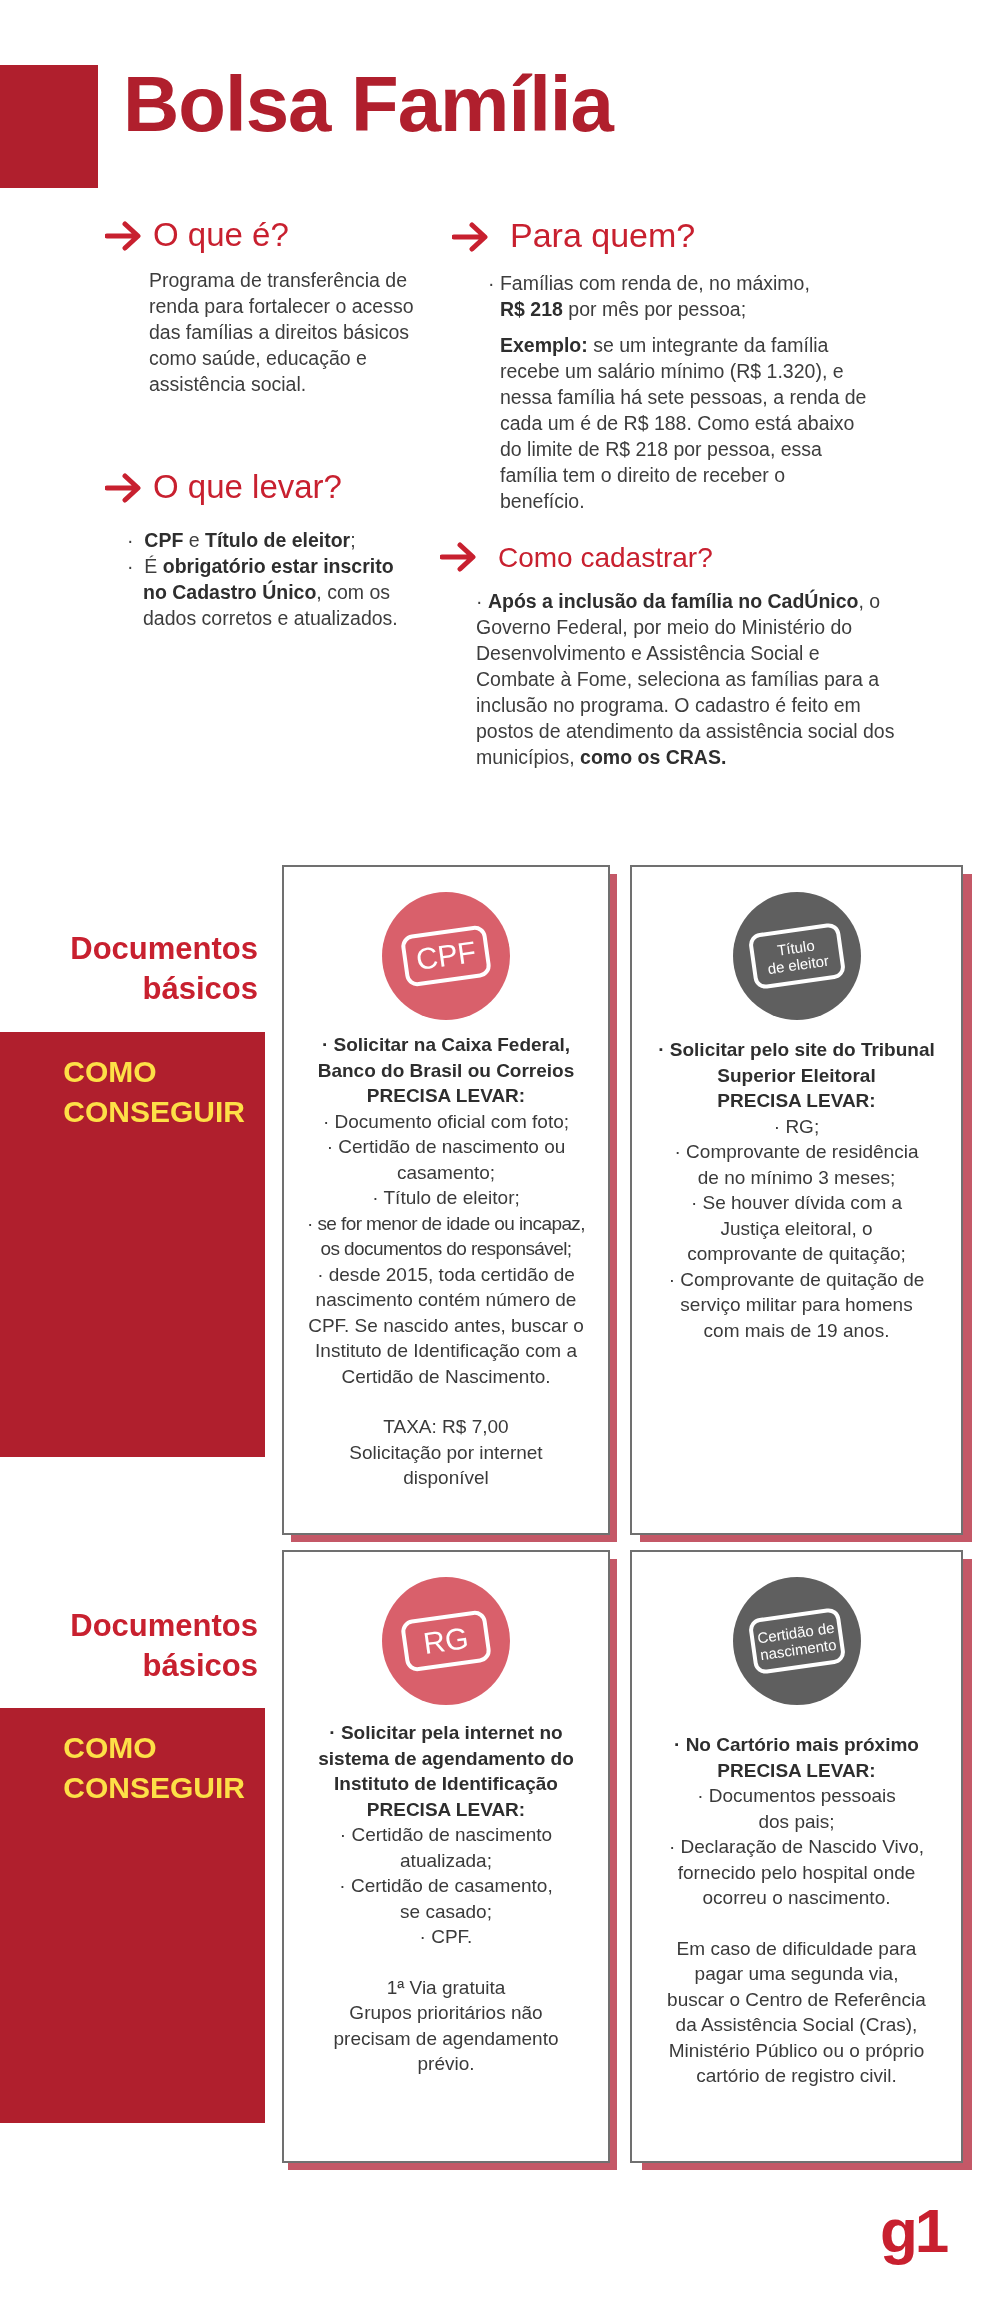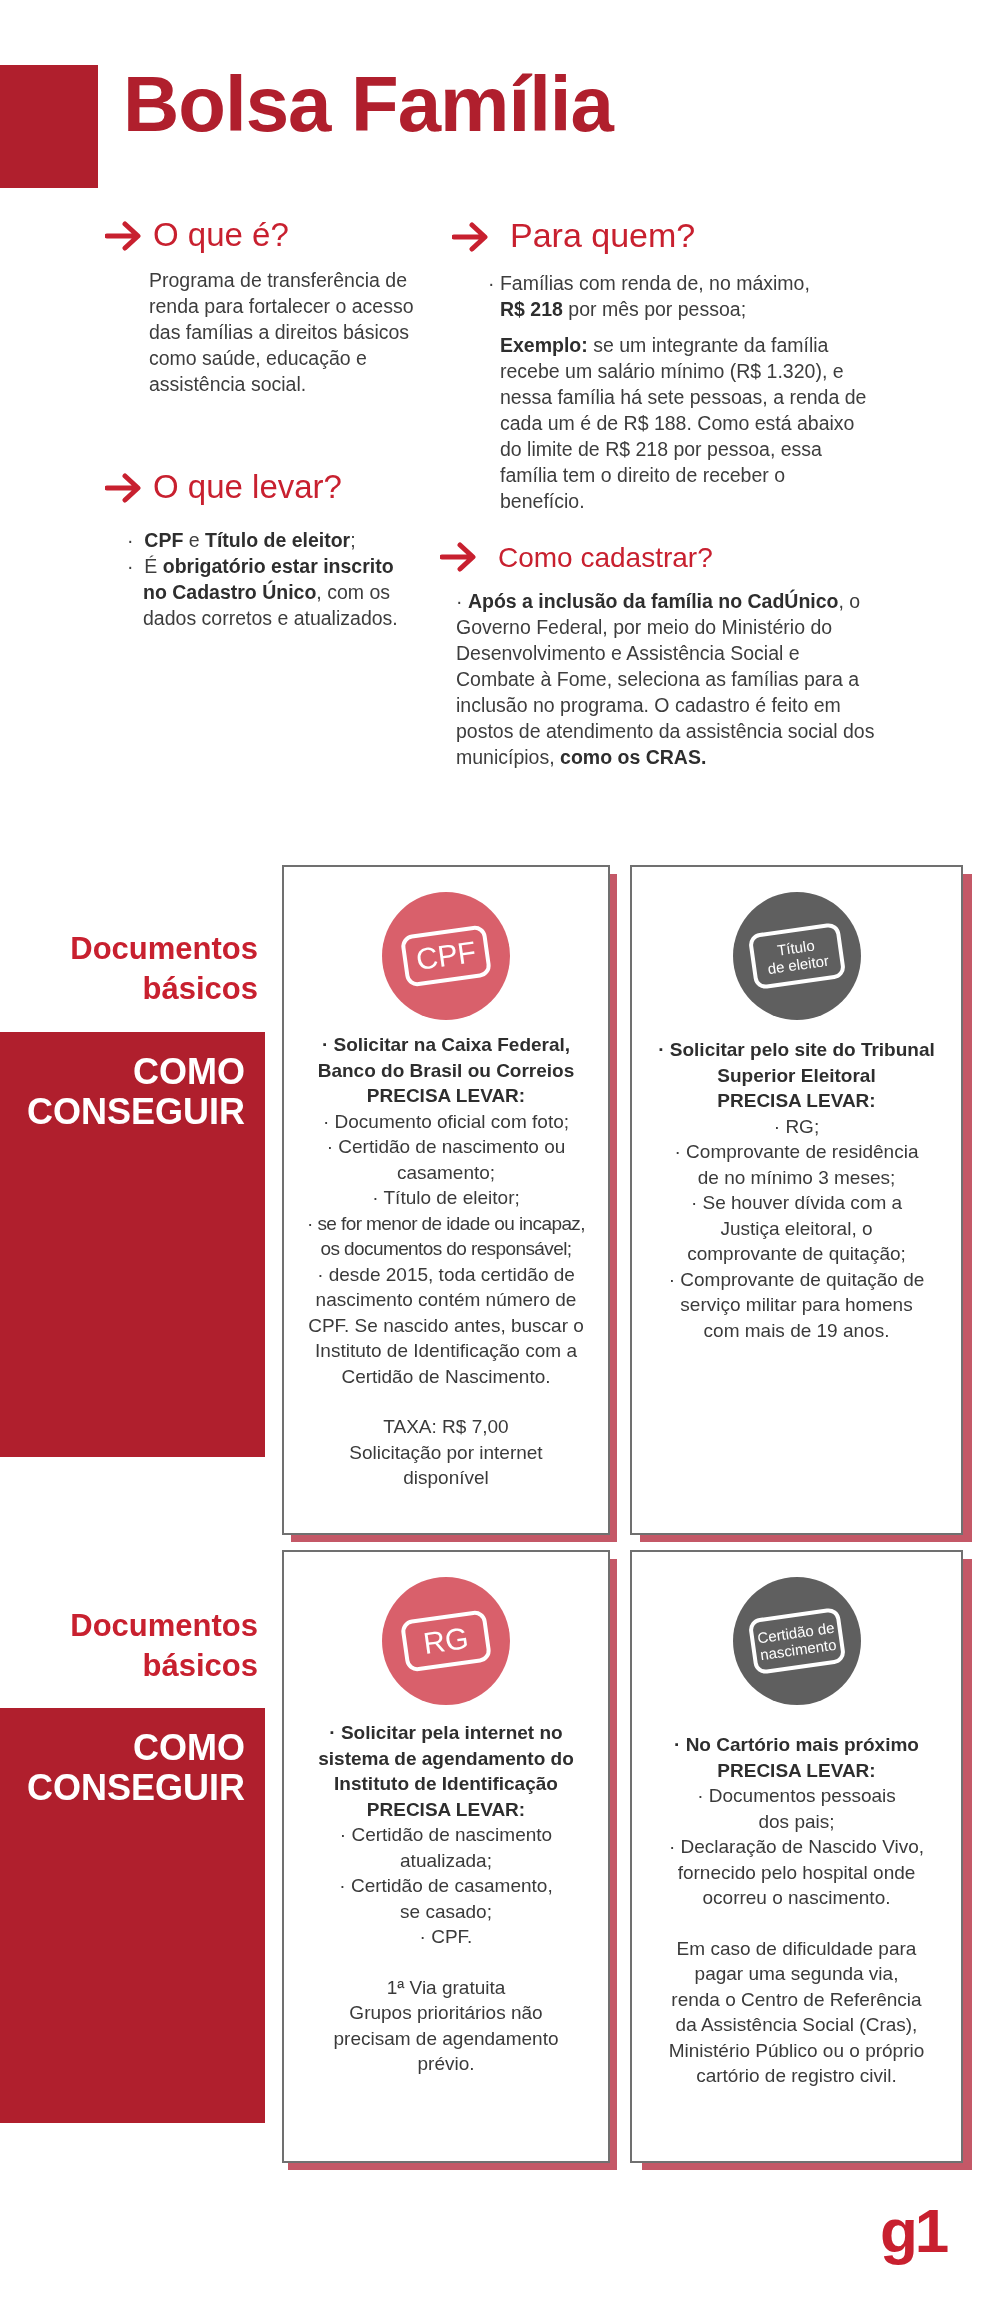--- a/index.html
+++ b/index.html
@@ -24,25 +24,25 @@
 
   .s-para { left: 452px; top: 218px; }
   .s-para .sec-head { font-size: 34px; }
   .s-para .arrow { margin-right: 20px; }
   .s-para .sec-body { margin-left: 36px; margin-top: 18px; width: 380px; }
   .s-para .example { margin-top: 10px; padding-left: 12px; }
 
   .s-cad { left: 440px; top: 542px; }
   .s-cad .sec-head { font-size: 28px; }
   .s-cad .arrow { margin-right: 20px; }
-  .s-cad .sec-body { margin-left: 16px; margin-top: 16px; width: 420px; }
+  .s-cad .sec-body { margin-left: 36px; margin-top: 16px; width: 420px; }
 
   .doc-label { position: absolute; left: 0; width: 258px; text-align: right; color: #c8202f; font-weight: bold; font-size: 31px; line-height: 40px; margin-top: 21px; }
   .como-block { position: absolute; left: 0; width: 265px; background: #b01f2d; }
-  .como-text { position: absolute; right: 20px; top: 20px; color: #ffffff; font-weight: bold; font-size: 36px; line-height: 40px; text-align: right; }
+  .como-text { position: absolute; right: 20px; top: 20px; color: #fde047; font-weight: bold; font-size: 30px; line-height: 40px; text-align: left; }
   .card-shadow { position: absolute; background: #c45867; }
   .card { position: absolute; background: #ffffff; border: 2px solid #707070; text-align: center; }
   .badge { position: absolute; left: 50%; width: 128px; height: 128px; border-radius: 50%; transform: translateX(-50%); display: flex; align-items: center; justify-content: center; }
   .badge.red { background: #d9606b; }
   .badge.gray { background: #5f5f5f; }
   .badge-tag { border: 4px solid #ffffff; border-radius: 12px; color: #ffffff; transform: rotate(-8deg); display: flex; align-items: center; justify-content: center; text-align: center; }
   .badge-tag.big { width: 86px; height: 52px; font-size: 30px; }
   .badge-tag.small { width: 92px; height: 56px; font-size: 15px; line-height: 17px; }
 
   .card-body { position: absolute; left: 0; right: 0; font-size: 19px; line-height: 25.5px; color: #3a3a3a; padding: 0 8px; }
@@ -238,21 +238,21 @@
       <div>· Documentos pessoais</div>
       <div>dos pais;</div>
       <div>·  Declaração de Nascido Vivo,</div>
       <div>fornecido pelo hospital onde</div>
       <div>ocorreu o nascimento.</div>
     </div>
     <div class="gap"></div>
     <div>
       <div>Em caso de dificuldade para</div>
       <div>pagar uma segunda via,</div>
-      <div>renda o Centro de Referência</div>
+      <div>buscar o Centro de Referência</div>
       <div>da Assistência Social (Cras),</div>
       <div>Ministério Público ou o próprio</div>
       <div>cartório de registro civil.</div>
     </div>
   </div>
 </div>
 
 <div class="logo">g1</div>
 
 </body></html>

